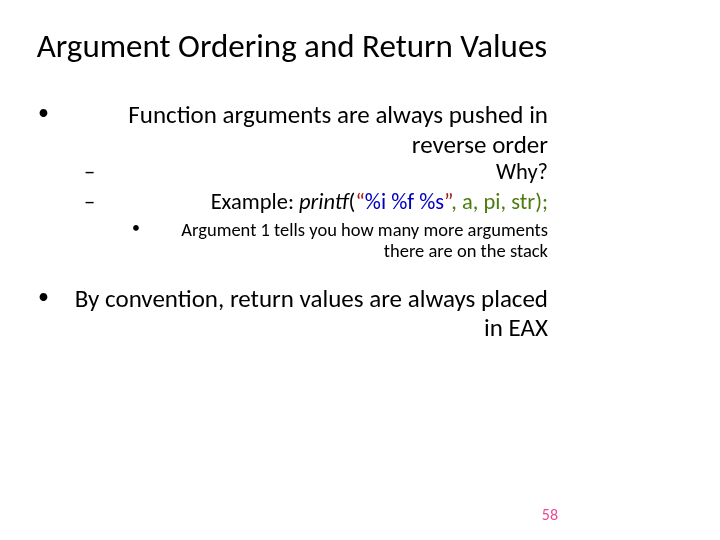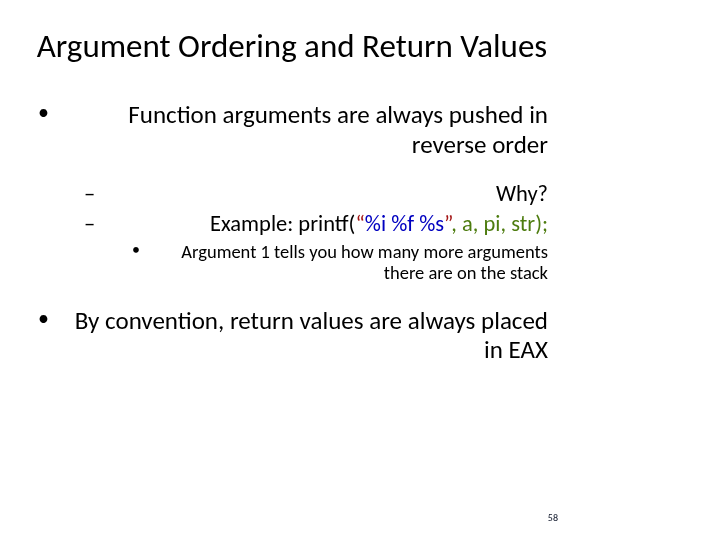--- a/index.html
+++ b/index.html
@@ -43,21 +43,21 @@
   }
   ul.lvl1 > li::before {
     content: "•";
     position: absolute;
     left: 2px;
     top: 0;
     font-size: 22px;
   }
   ul.lvl2 {
     list-style: none;
-    margin: 22px 0 0 0;
+    margin: 0 0 0 0;
     padding: 0 0 0 24px;
     font-size: 22.5px;
   }
   ul.lvl2 > li {
     position: relative;
     padding-left: 22px;
     margin-bottom: 3px;
   }
   ul.lvl2 > li::before {
     content: "–";
@@ -80,31 +80,31 @@
   ul.lvl3 > li::before {
     content: "•";
     position: absolute;
     left: 0;
     top: 0;
     font-size: 16px;
   }
   .gap {
     height: 14px;
   }
-  .code-fn { color: #000; }
+  .code-fn { color: #000; font-style: italic; }
   .code-paren { color: #000; }
   .code-str { color: #a31515; }
   .code-pct { color: #0000c0; }
   .code-arg { color: #4d7c0f; }
   .slidenum {
     position: absolute;
     right: 26px;
     bottom: 16px;
-    font-size: 10px;
-    color: #0f172a;
+    font-size: 16px;
+    color: #ec4899;
   }
 </style>
 </head>
 <body>
 
 <div class="slide">
 
   <div class="title">Argument Ordering and Return Values</div>
 
   <div class="body">

